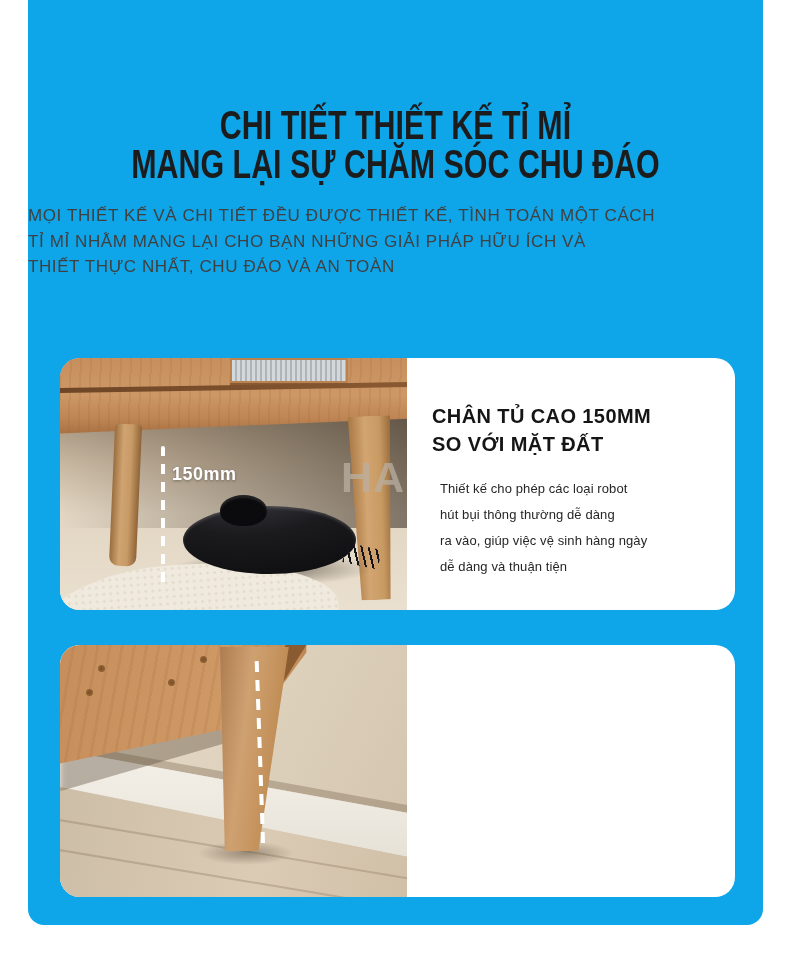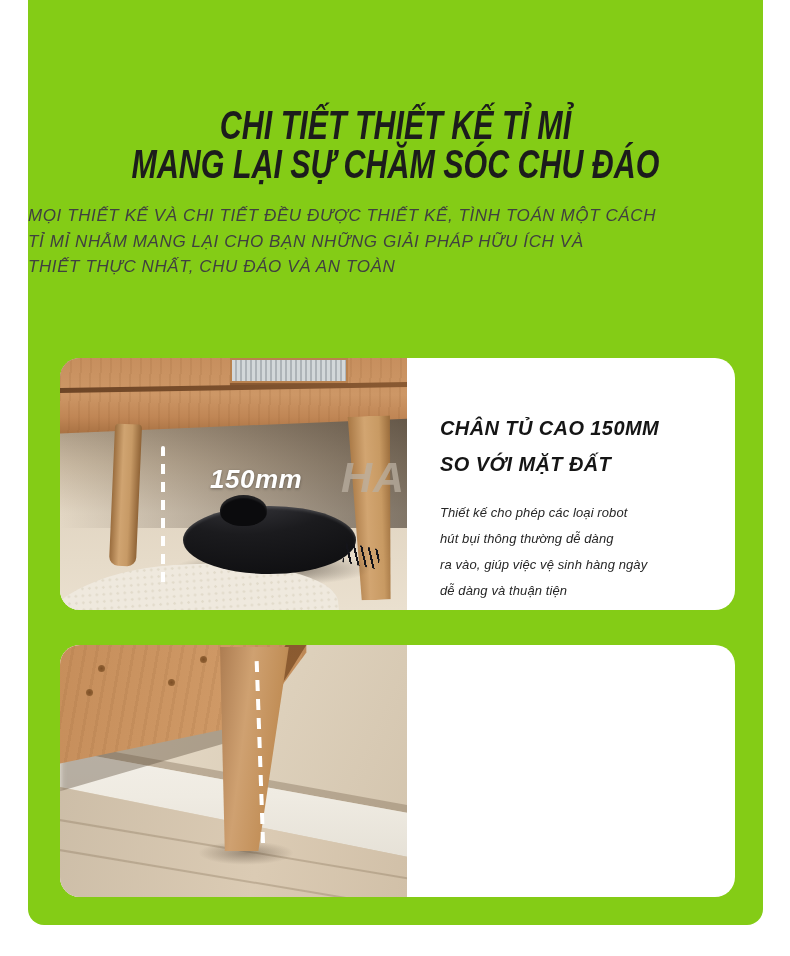--- a/index.html
+++ b/index.html
@@ -2,21 +2,21 @@
 <html><head>
 <meta charset="utf-8">
 <style>
   html,body{margin:0;padding:0;background:#ffffff;}
   .screen{
     position:relative;width:790px;height:956px;background:#ffffff;overflow:hidden;
     font-family:"Liberation Sans","DejaVu Sans",sans-serif;
   }
   .panel{
     position:absolute;left:28px;top:0;width:735px;height:925px;
-    background:#84cc16;border-radius:0 0 16px 16px;font-style:italic;
+    background:#0ea5e9;border-radius:0 0 16px 16px;
   }
   
   .title{
     position:absolute;top:106px;left:0;width:100%;margin:0;text-align:center;
     color:#1c1c1c;font-weight:800;font-size:40px;line-height:39px;
   }
   .title-line{transform:scaleX(0.76);transform-origin:50% 50%;white-space:nowrap;}
   .subtitle{
     position:absolute;top:203px;left:0;width:100%;margin:0;text-align:left;
     font-size:17px;line-height:25.5px;letter-spacing:0.6px;color:#404040;white-space:pre-line;
@@ -26,21 +26,21 @@
     position:absolute;left:32px;width:675px;height:252px;background:#ffffff;border-radius:20px;
   }
   .card1{top:358px;}
   .card2{top:645px;}
   .photo{
     position:absolute;left:0;top:0;width:347px;height:252px;
     border-radius:20px 0 0 20px;overflow:hidden;
   }
   .feature-text{position:absolute;left:372px;top:44px;width:322px;}
   .feature-text h3{
-    margin:8px;font-size:20px;line-height:36px;font-weight:800;letter-spacing:0.4px;
+    margin:0;font-size:20px;line-height:28px;font-weight:800;letter-spacing:0.4px;
     color:#151515;white-space:pre-line;
   }
   .feature-text p{
     margin:18px 8px 0;font-size:13px;line-height:26px;letter-spacing:0.1px;
     color:#262626;white-space:pre-line;
   }
   .layer{position:absolute;}
   
   .p1-floor{inset:0;background:linear-gradient(180deg,#a3937e 58px,#c7b7a0 105px,#e2d6c3 155px,#eae0cf 100%);}
   .p1-shadow-right{left:0;top:54px;width:100%;height:116px;
@@ -68,22 +68,22 @@
     border-radius:55% 65% 0 0 / 100% 80% 0 0;}
   .p1-robot{left:123px;top:148px;width:173px;height:68px;border-radius:50%;
     background:radial-gradient(ellipse 130% 170% at 35% -40%,#45454b 0%,#1b1b1e 48%,#0b0b0d 100%);
     box-shadow:inset 0 2px 3px rgba(255,255,255,0.16);}
   .p1-turret{left:160px;top:137px;width:47px;height:31px;border-radius:50% 50% 46% 46%;
     background:#0b0b0d;box-shadow:inset 0 3px 2px rgba(255,255,255,0.10);}
   .p1-brush{left:284px;top:188px;width:36px;height:20px;transform:rotate(12deg);
     background:repeating-linear-gradient(65deg,#14141a 0 2px,rgba(0,0,0,0) 2px 7px);}
   .p1-dash{left:101px;top:88px;width:3.5px;height:140px;border-radius:2px;
     background:repeating-linear-gradient(180deg,#ffffff 0 10px,rgba(255,255,255,0) 10px 18px);}
-  .dim-label{position:absolute;left:112px;top:106px;color:#ffffff;font-size:26px;font-weight:bold;
-    letter-spacing:0.5px;text-shadow:0 1px 3px rgba(0,0,0,0.35);margin-left:38px;}
+  .dim-label{position:absolute;left:112px;top:106px;color:#ffffff;font-size:18px;font-weight:bold;
+    letter-spacing:0.5px;text-shadow:0 1px 3px rgba(0,0,0,0.35);}
   .watermark{position:absolute;left:281px;top:95px;font-size:43px;font-weight:800;
     letter-spacing:1px;color:rgba(185,175,160,0.75);white-space:nowrap;}
   
   .p2-wall{inset:0;background:linear-gradient(115deg,#eadfcd 0%,#ddd0bb 55%,#d2c3ac 100%);}
   .p2-base-shadow{inset:0;clip-path:polygon(0 38.5%,100% 63.5%,100% 66.6%,0 41.6%);background:rgba(118,98,74,0.35);}
   .p2-baseboard{inset:0;clip-path:polygon(0 41.6%,100% 66.6%,100% 84%,0 56.3%);
     background:linear-gradient(180deg,#faf8f4 0%,#efebe2 60%,#e0dbd0 100%);}
   .p2-floor{inset:0;clip-path:polygon(0 56.3%,100% 84%,100% 100%,0 100%);
     background:linear-gradient(100deg,#cbbca6,#dbcbb4 60%,#d1c0a8);}
   .p2-plank{height:2px;width:130%;left:-10%;background:rgba(125,105,80,0.3);transform:rotate(9.5deg);}

